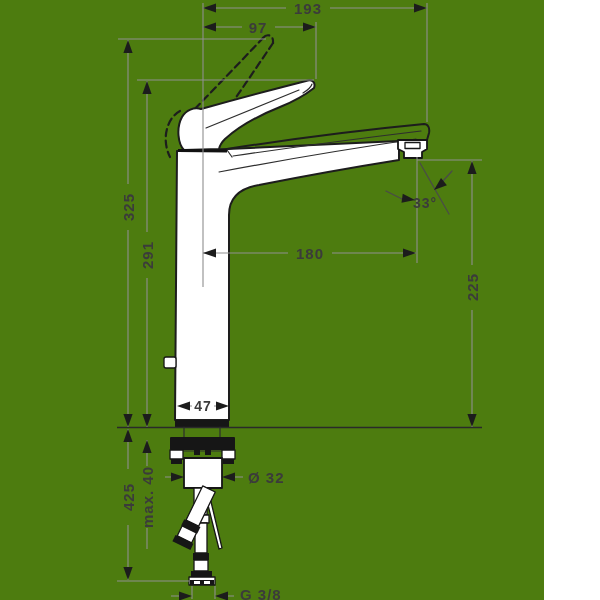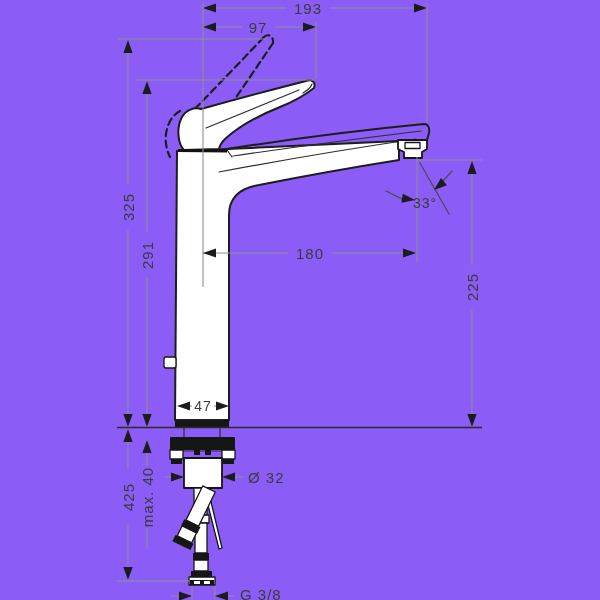--- a/index.html
+++ b/index.html
@@ -1,16 +1,16 @@
 <!DOCTYPE html>
 <html><head>
 <meta charset="utf-8">
 <style>
   html,body { margin:0; padding:0; background:#ffffff; }
-  #canvas { width:600px; height:600px; background:#8b5cf6; position:relative; overflow:hidden; }
+  #canvas { width:544px; height:600px; background:#4d7c0f; position:relative; overflow:hidden;font-weight:bold; }
   svg { display:block; }
   .outline { fill:#ffffff; stroke:#1d1d1d; stroke-width:2; stroke-linejoin:round; stroke-linecap:round; }
   .stroke2 { fill:none; stroke:#1d1d1d; stroke-width:2; stroke-linecap:round; }
   .thin   { fill:none; stroke:#2e2e2e; stroke-width:1.2; stroke-linecap:round; }
   .seam   { fill:none; stroke:#111111; stroke-width:3; stroke-linecap:butt; }
   .dash   { fill:none; stroke:#1d1d1d; stroke-width:2.2; stroke-dasharray:7 4.5; stroke-linecap:round; }
   .dim    { fill:none; stroke:#8f8f8f; stroke-width:1.1; stroke-linecap:butt; }
   .leader { fill:none; stroke:#4a4a4a; stroke-width:1.2; stroke-linecap:round; }
   .surf   { fill:none; stroke:#2a2a2a; stroke-width:1.4; }
   .arr    { fill:#1c1c1c; stroke:none; }

